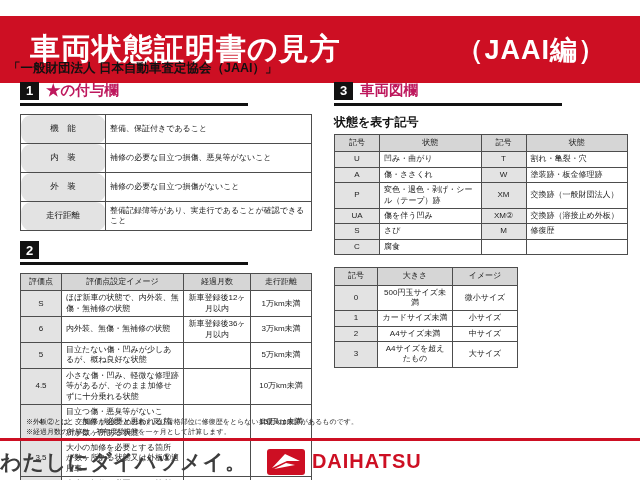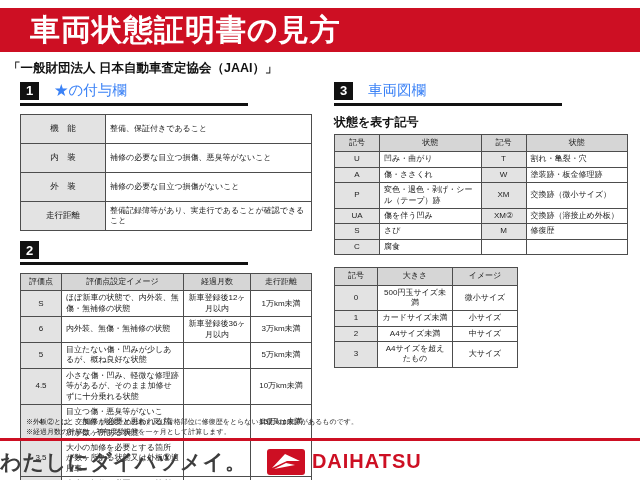--- a/index.html
+++ b/index.html
@@ -2,50 +2,50 @@
 <html><head>
 <meta charset="utf-8">
 <style>
   html,body { margin:0; padding:0; background:#fff; }
   .page {
     position:relative; width:640px; height:480px; overflow:hidden;
     background:#ffffff; font-family:"Liberation Sans", sans-serif; color:#1c1c1c;
   }
   
   .banner {
-    position:absolute; top:8px; left:0; right:0; height:44px;
+    position:absolute; top:16px; left:0; right:0; height:67px;
     background:#cd0f23; display:flex; align-items:center;
     justify-content:space-between; padding:0 34px 0 30px; box-sizing:border-box;
   }
   .banner .title { color:#fff; font-size:30px; font-weight:bold; letter-spacing:1px; }
   .banner .edition { color:#fff; font-size:27px; font-weight:bold; letter-spacing:1px; }
   .subtitle {
     position:absolute; top:60px; left:8px; font-size:12.5px; font-weight:bold; color:#111;
   }
   
   .columns { position:absolute; top:81px; left:20px; right:12px; display:flex; gap:22px; }
   .col-left  { width:292px; flex:none; }
   .col-right { width:294px; flex:none; }
   .sec-head {
     display:flex; align-items:center; gap:7px;
     border-bottom:3px solid #111; padding-bottom:3px; margin-bottom:8px; width:228px;
   }
   .sec-num {
     width:19px; height:18px; background:#111; color:#fff; font-weight:bold;
     font-size:13px; display:flex; align-items:center; justify-content:center; flex:none;
   }
-  .sec-title { font-size:14.5px; font-weight:normal; color:#3b82f6; white-space:nowrap;margin-left:8px; }
+  .sec-title { font-size:14.5px; font-weight:bold; color:#be185d; white-space:nowrap; }
   
   table { border-collapse:collapse; width:100%; table-layout:fixed; }
   td, th { border:1px solid #4d4d4d; font-size:8px; line-height:1.3; padding:2px 4px;
            vertical-align:middle; word-break:break-all; }
   th { background:#d6d6d6; font-weight:normal; text-align:center; padding:3px 2px; }
   .lbl { background:#e3e3e3; text-align:center; }
   .ctr { text-align:center; }
-  .star-table td { height:24px; }
+  .star-table td { height:24px;border-radius:11px; }
   .star-table .lbl { width:76px; font-size:8.5px; }
   .eval-table .c0 { width:36px; }
   .eval-table .c2 { width:62px; }
   .eval-table .c3 { width:56px; }
   .state-table .cs { width:40px; }
   .size-wrap { width:184px; }
   .size-table .c0 { width:38px; }
   .size-table .c2 { width:60px; }
   .mini-label { font-size:12px; font-weight:bold; margin:2px 0 3px; color:#111; }
   .gap { height:10px; }
@@ -60,20 +60,21 @@
   .brand { display:flex; align-items:center; gap:7px; }
   .brand-name { font-size:20px; font-weight:bold; color:#cd0f23; letter-spacing:1px; }
 </style>
 </head>
 <body>
 
 <div class="page">
 
   <div class="banner">
     <span class="title">車両状態証明書の見方</span>
+    <span class="edition">（JAAI編）</span>
   </div>
 
   <div class="subtitle">「一般財団法人 日本自動車査定協会（JAAI）」</div>
 
   <div class="columns">
 
     <div class="col-left">
 
       <div class="sec-head">
         <span class="sec-num">1</span>
@@ -188,21 +189,21 @@
         <tr>
           <td class="lbl">A</td>
           <td>傷・ささくれ</td>
           <td class="lbl">W</td>
           <td>塗装跡・板金修理跡</td>
         </tr>
         <tr>
           <td class="lbl">P</td>
           <td>変色・退色・剥げ・シール（テープ）跡</td>
           <td class="lbl">XM</td>
-          <td>交換跡（微小サイズ）</td>
+          <td>交換跡（一般財団法人）</td>
         </tr>
         <tr>
           <td class="lbl">UA</td>
           <td>傷を伴う凹み</td>
           <td class="lbl">XM②</td>
           <td>交換跡（溶接止め外板）</td>
         </tr>
         <tr>
           <td class="lbl">S</td>
           <td>さび</td>

